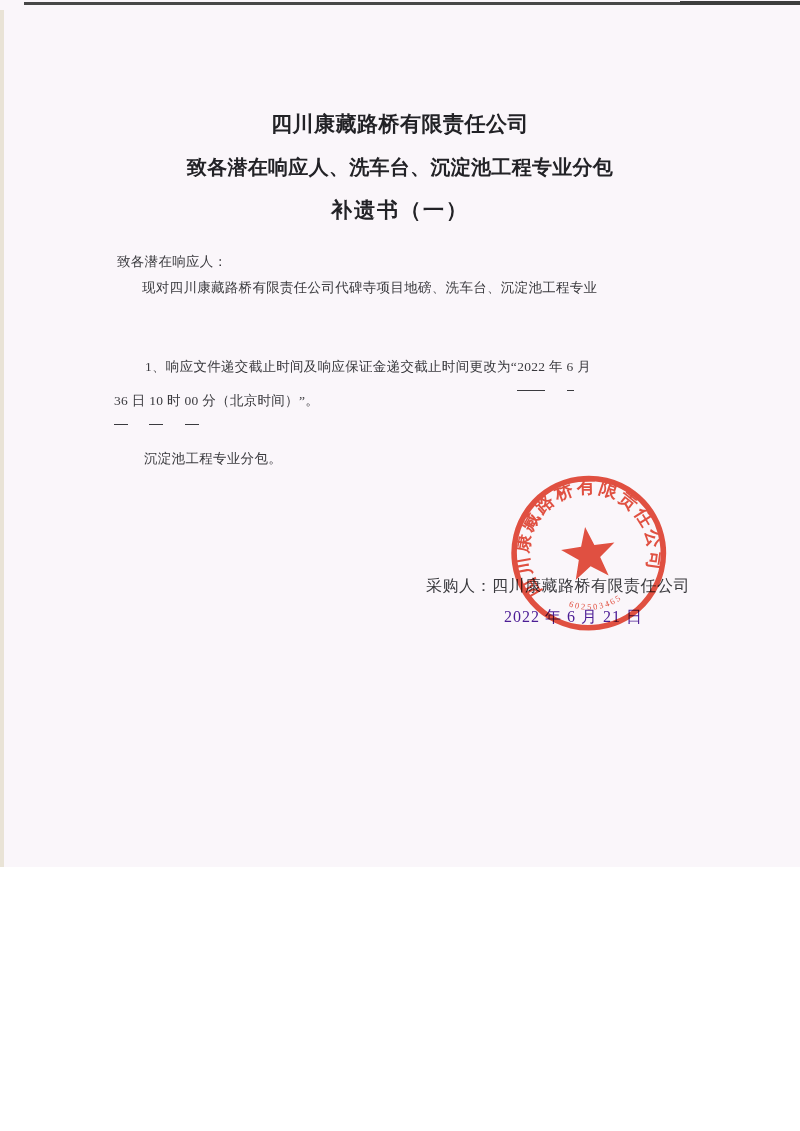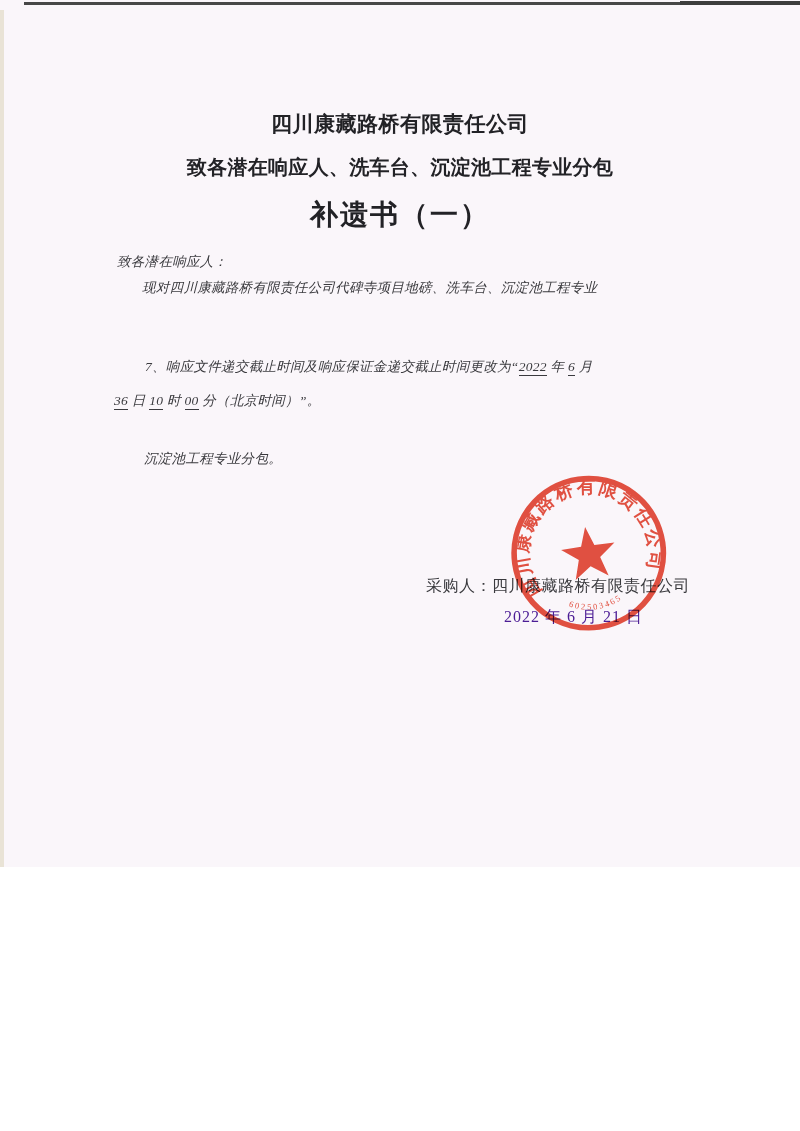--- a/index.html
+++ b/index.html
@@ -38,39 +38,38 @@
   
   .heading {
     position: absolute;
     left: 0; right: 0;
     text-align: center;
     font-weight: bold;
     color: #222226;
   }
   .h-company { top: 110px; font-size: 21px; letter-spacing: 0.5px; }
   .h-project { top: 154px; font-size: 20px; letter-spacing: 0.3px; }
-  .h-doc     { top: 196px; font-size: 28px; letter-spacing: 2px; }
+  .h-doc     { top: 196px; font-size: 21px; letter-spacing: 2px; }
   
   .bodyline {
     position: absolute;
     font-size: 13.5px;
     color: #3a3a3e;
     letter-spacing: 0.3px;
     white-space: nowrap;
-    font-style: italic;
   }
   .l-salutation { top: 253px; left: 117px; }
   .l-intro1     { top: 279px; left: 142px; }
   .l-intro2     { top: 318px; left: 117px; }
   .l-item1a     { top: 358px; left: 145px; }
   .l-item1b     { top: 392px; left: 114px; }
   .l-closing    { top: 450px; left: 144px; }
   .u {
     border-bottom: 1px solid #3a3a3e;
-    padding-bottom: 1px;
+    padding-bottom: 16px;
   }
   
   .sig-line {
     position: absolute;
     top: 576px;
     right: 110px;
     font-size: 16px;
     color: #39393d;
     letter-spacing: 0.5px;
     white-space: nowrap;
@@ -110,21 +109,21 @@
   <div class="heading h-project">致各潜在响应人、洗车台、沉淀池工程专业分包</div>
 
   <div class="heading h-doc">补遗书（一）</div>
 
   <div class="bodyline l-salutation">致各潜在响应人：</div>
 
   <div class="bodyline l-intro1">现对四川康藏路桥有限责任公司代碑寺项目地磅、洗车台、沉淀池工程专业</div>
 
 
   <div class="bodyline l-item1a">
-    <span>7、响应文件递交截止时间及响应保证金递交截止时间更改为“</span><span class="u">2022</span><span> 年 </span><span class="u">6</span><span> 月</span>
+    <span>1、响应文件递交截止时间及响应保证金递交截止时间更改为“</span><span class="u">2022</span><span> 年 </span><span class="u">6</span><span> 月</span>
   </div>
 
   <div class="bodyline l-item1b">
     <span class="u">36</span><span> 日 </span><span class="u">10</span><span> 时 </span><span class="u">00</span><span> 分（北京时间）”。</span>
   </div>
 
   <div class="bodyline l-closing">沉淀池工程专业分包。</div>
 
   <div class="sig-line">
     <span>采购人：</span><span>四川康藏路桥有限责任公司</span>

